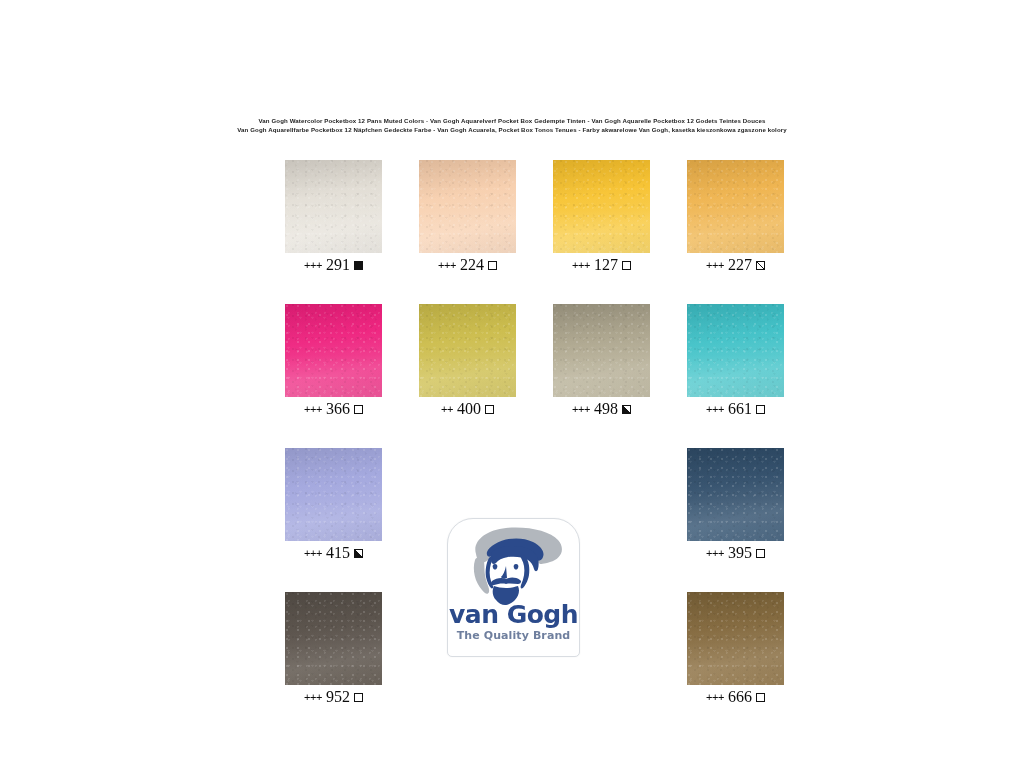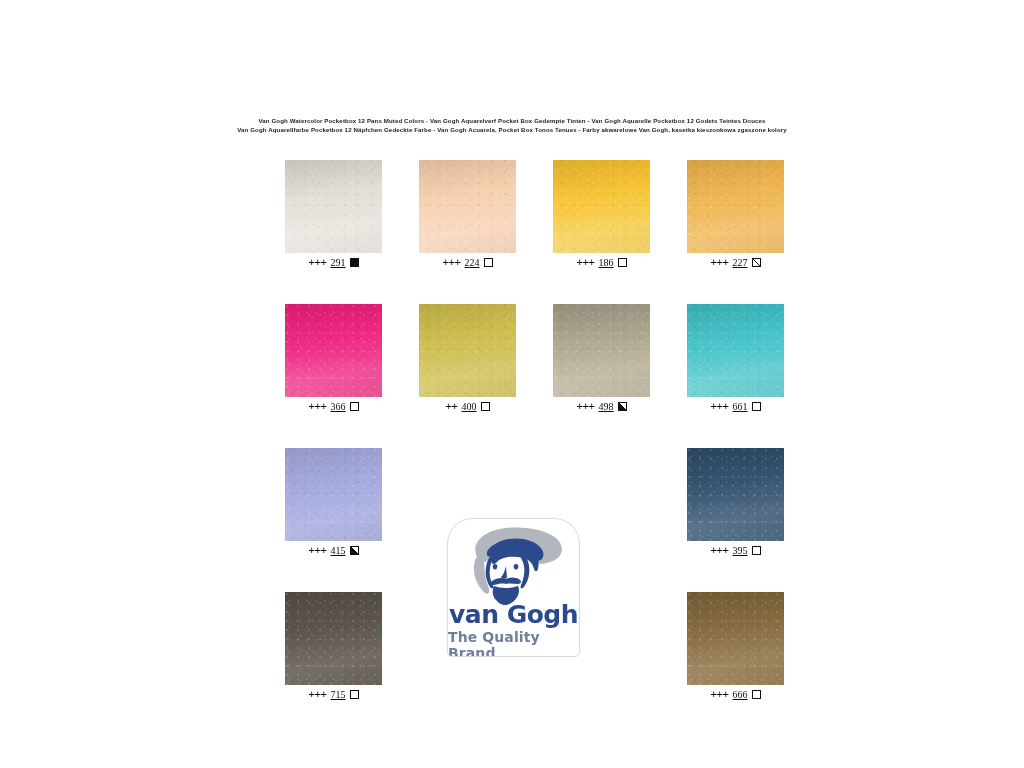--- a/index.html
+++ b/index.html
@@ -83,21 +83,21 @@
     display: flex;
     align-items: center;
     justify-content: center;
     gap: 4px;
     font-size: 11.5px;
     color: #0d0d0d;
     font-family: "Liberation Serif", serif;
     white-space: nowrap;
   }
   .label .perm { font-family: "Liberation Sans", sans-serif; font-size: 11px; letter-spacing: -0.4px; }
-  .label .code { font-family: "Liberation Serif", serif; font-size: 10px; text-decoration: underline; }
+  .label .code { font-family: "Liberation Serif", serif; font-size: 16px; }
 
   .opacity-mark {
     width: 9px; height: 9px;
     border: 1.2px solid #111;
     display: inline-block;
     position: relative;
     background: #fff;
     flex: 0 0 auto;
   }
   .opacity-mark.opaque { background: #111; }
@@ -141,24 +141,25 @@
     color: #2b4a8b;
     font-family: "DejaVu Sans", sans-serif;
     font-weight: bold;
     font-size: 25px;
     letter-spacing: -0.5px;
   }
   .logo-sub {
     position: absolute;
     left: 0; right: 0;
     top: 110px;
+    text-align: center;
     color: #6f7f9e;
     font-family: "DejaVu Sans", sans-serif;
     font-weight: bold;
-    font-size: 14px;
+    font-size: 11px;
     letter-spacing: 0.1px;
   }
 </style>
 </head>
 <body>
 
 <div class="page">
 
   <div class="caption">
     <div class="line">Van Gogh Watercolor Pocketbox 12 Pans Muted Colors - Van Gogh Aquarelverf Pocket Box Gedempte Tinten - Van Gogh Aquarelle Pocketbox 12 Godets Teintes Douces</div>
@@ -188,21 +189,21 @@
           <span class="opacity-mark transparent" title="transparent"></span>
         </div>
       </div>
       <div class="cell">
         <div class="swatch" style="background: linear-gradient(rgb(246, 192, 44) 0%, rgb(248, 200, 63) 55%, rgb(250, 217, 110) 100%);">
           <div class="grain"></div>
           <div class="sheen"></div>
         </div>
         <div class="label">
           <span class="perm">+++</span>
-          <span class="code">186</span>
+          <span class="code">127</span>
           <span class="opacity-mark transparent" title="transparent"></span>
         </div>
       </div>
       <div class="cell">
         <div class="swatch" style="background: linear-gradient(rgb(238, 178, 75) 0%, rgb(240, 184, 88) 55%, rgb(243, 196, 112) 100%);">
           <div class="grain"></div>
           <div class="sheen"></div>
         </div>
         <div class="label">
           <span class="perm">+++</span>
@@ -278,21 +279,21 @@
           <span class="opacity-mark transparent" title="transparent"></span>
         </div>
       </div>
       <div class="cell">
         <div class="swatch" style="background: linear-gradient(rgb(87, 80, 73) 0%, rgb(95, 87, 80) 55%, rgb(109, 101, 92) 100%);">
           <div class="grain"></div>
           <div class="sheen"></div>
         </div>
         <div class="label">
           <span class="perm">+++</span>
-          <span class="code">715</span>
+          <span class="code">952</span>
           <span class="opacity-mark transparent" title="transparent"></span>
         </div>
       </div>
       <div class="cell empty"></div>
       <div class="cell empty"></div>
       <div class="cell">
         <div class="swatch" style="background: linear-gradient(rgb(125, 100, 57) 0%, rgb(138, 112, 70) 55%, rgb(156, 130, 88) 100%);">
           <div class="grain"></div>
           <div class="sheen"></div>
         </div>

